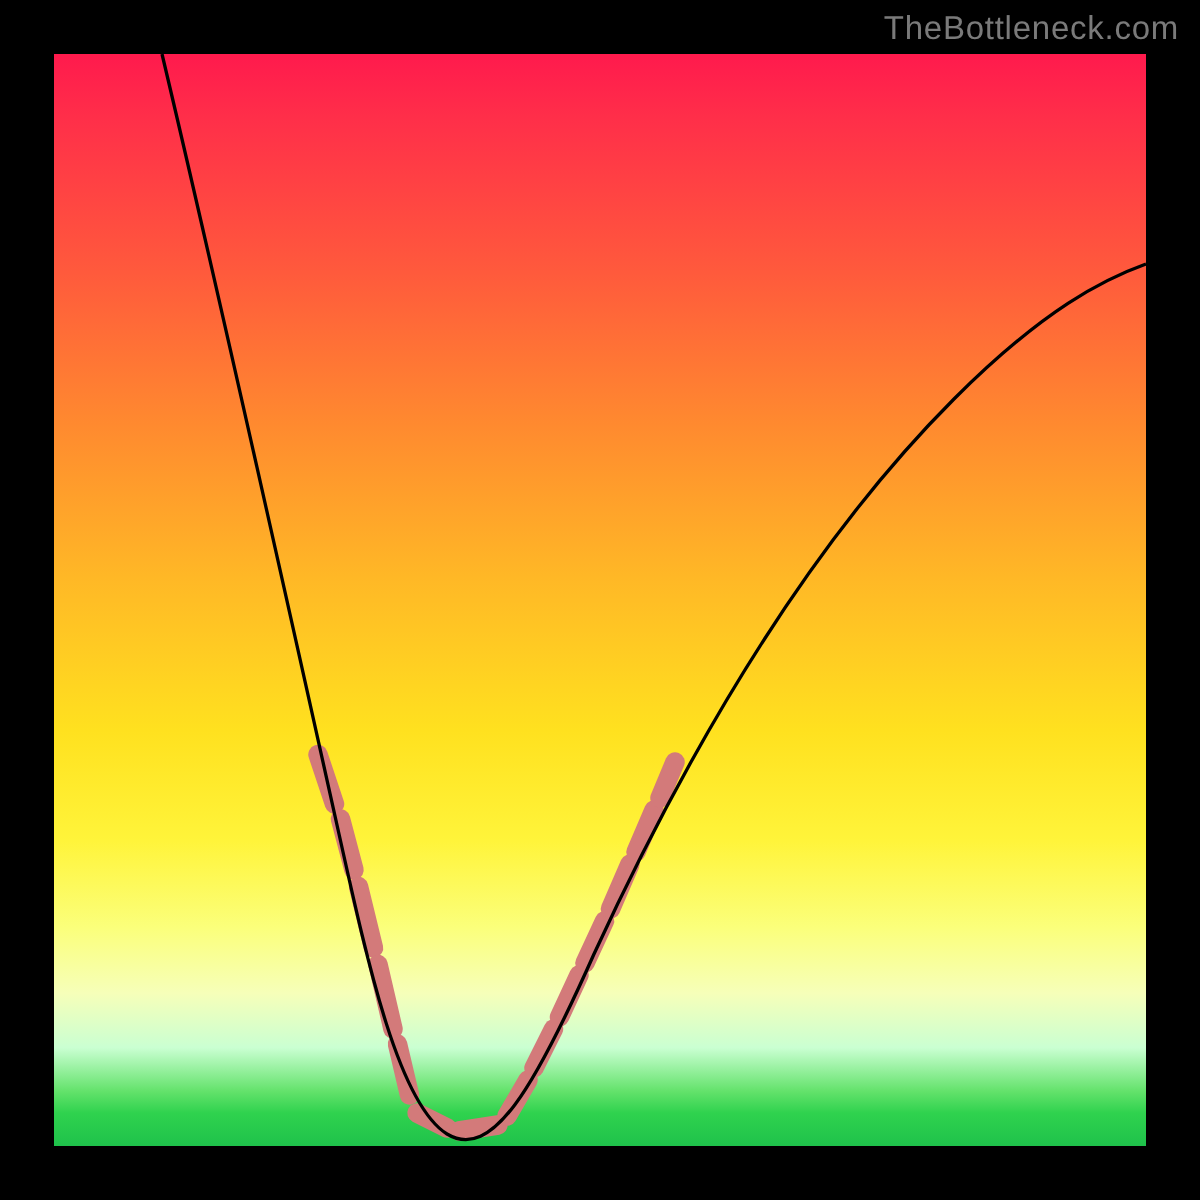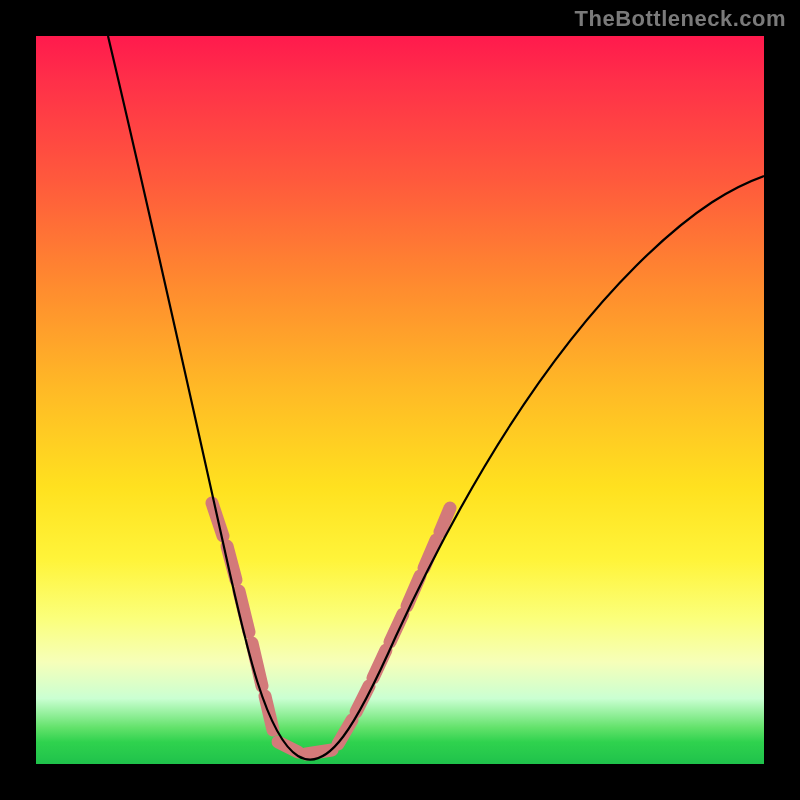--- a/index.html
+++ b/index.html
@@ -42,21 +42,21 @@
       #2fd24e 97%,
       #1fc24b 100%
     );
   }
   .watermark {
     position: absolute;
     top: 6px;
     right: 14px;
     color: #7a7a7a;
     font-size: 22px;
-    font-weight: 700;
+    font-weight: 400;
     letter-spacing: 0.5px;
     user-select: none;
   }
   svg.curve {
     position: absolute;
     top: 0;
     left: 0;
     width: 728px;
     height: 728px;
     overflow: visible;

